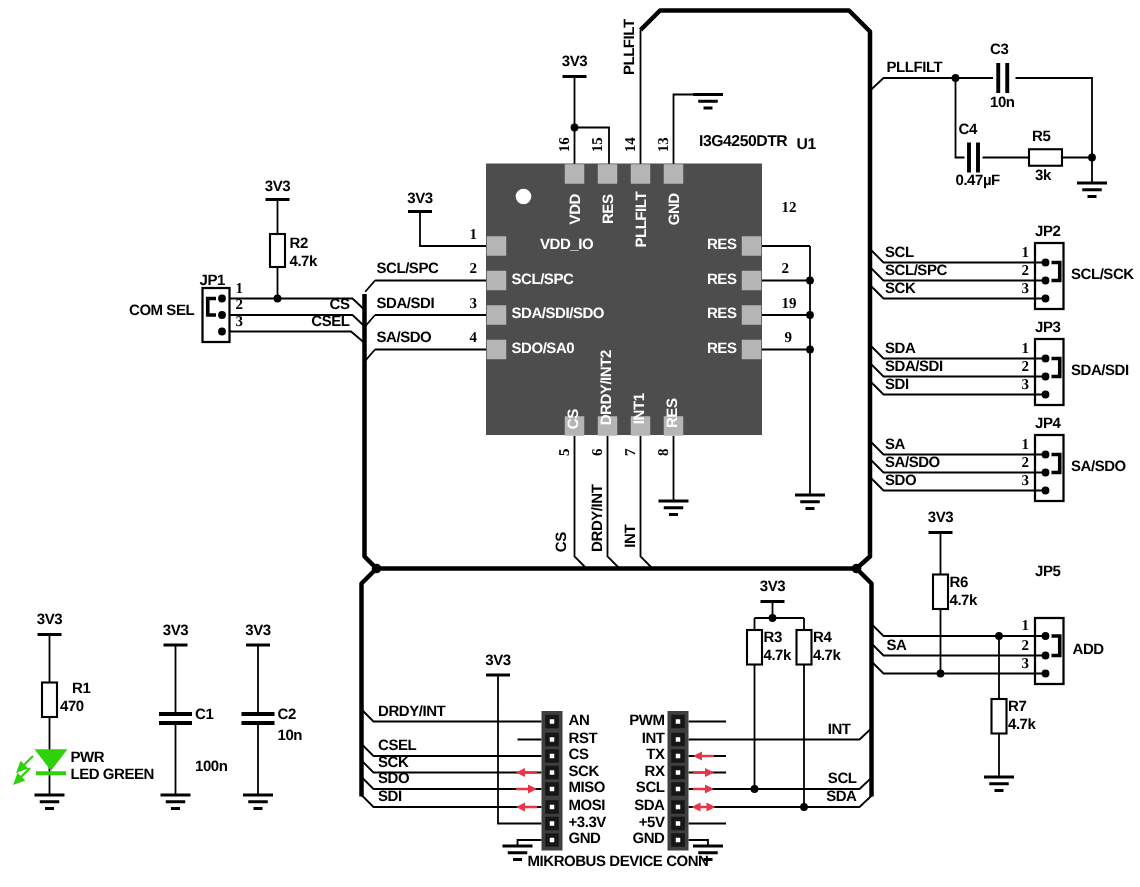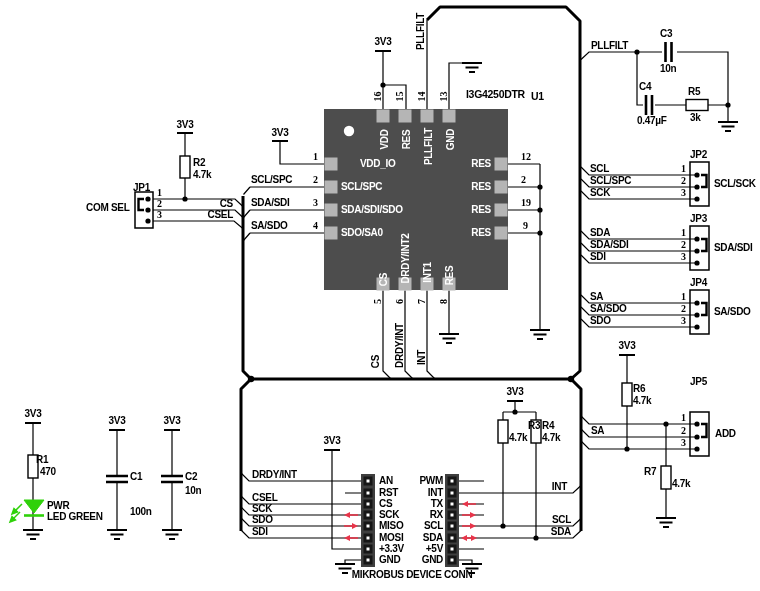--- a/index.html
+++ b/index.html
@@ -247,60 +247,60 @@
 <div class="lbl" style="left:252px;top:526px">SDI</div>
 <div class="lbl r" style="left:527px;top:481px;width:40px">INT</div>
 <div class="lbl r" style="left:531px;top:514px;width:40px">SCL</div>
 <div class="lbl r" style="left:531px;top:526px;width:40px">SDA</div>
 <div class="lbl c rot" style="left:365px;top:356px;width:20px">CS</div>
 <div class="lbl c rot" style="left:375px;top:340px;width:48px">DRDY/INT</div>
 <div class="lbl c rot" style="left:410px;top:352px;width:22px">INT</div>
 
 <div class="lbl" style="left:193px;top:157px">R2</div>
 <div class="lbl" style="left:193px;top:169px">4.7k</div>
-<div class="lbl" style="left:36px;top:454px">R1</div>
+<div class="lbl" style="left:48px;top:454px">R1</div>
 <div class="lbl" style="left:40px;top:466px">470</div>
 <div class="lbl" style="left:130px;top:471px">C1</div>
 <div class="lbl" style="left:130px;top:506px">100n</div>
 <div class="lbl" style="left:185px;top:471px">C2</div>
 <div class="lbl" style="left:185px;top:485px">10n</div>
 <div class="lbl" style="left:660px;top:28px">C3</div>
 <div class="lbl" style="left:660px;top:63px">10n</div>
 <div class="lbl" style="left:639px;top:81px">C4</div>
 <div class="lbl" style="left:637px;top:115px">0.47µF</div>
 <div class="lbl" style="left:688px;top:86px">R5</div>
 <div class="lbl" style="left:690px;top:112px">3k</div>
-<div class="lbl" style="left:528px;top:420px">R3</div>
+<div class="lbl" style="left:509px;top:420px">R3</div>
 <div class="lbl" style="left:509px;top:432px">4.7k</div>
 <div class="lbl" style="left:542px;top:420px">R4</div>
 <div class="lbl" style="left:542px;top:432px">4.7k</div>
 <div class="lbl" style="left:633px;top:383px">R6</div>
 <div class="lbl" style="left:633px;top:395px">4.7k</div>
-<div class="lbl" style="left:644px;top:466px">R7</div>
+<div class="lbl" style="left:672px;top:466px">R7</div>
 <div class="lbl" style="left:672px;top:478px">4.7k</div>
 <div class="lbl" style="left:466px;top:89px;font-size:10.5px">I3G4250DTR</div>
 <div class="lbl" style="left:531px;top:91px;font-size:10.5px">U1</div>
 <div class="lbl" style="left:133px;top:182px">JP1</div>
 <div class="lbl" style="left:690px;top:149px">JP2</div>
 <div class="lbl" style="left:690px;top:213px">JP3</div>
 <div class="lbl" style="left:690px;top:277px">JP4</div>
 <div class="lbl" style="left:690px;top:376px">JP5</div>
 <div class="lbl" style="left:714px;top:178px">SCL/SCK</div>
 <div class="lbl" style="left:714px;top:242px">SDA/SDI</div>
 <div class="lbl" style="left:714px;top:306px">SA/SDO</div>
 <div class="lbl" style="left:715px;top:428px">ADD</div>
 <div class="lbl c" style="left:350px;top:569px;width:124px">MIKROBUS DEVICE CONN</div>
 <div class="lbl" style="left:47px;top:500px">PWR</div>
 <div class="lbl" style="left:47px;top:511px">LED GREEN</div>
 
 <div class="lbl pn r" style="left:304px;top:151px;width:14px">1</div>
 <div class="lbl pn r" style="left:304px;top:174px;width:14px">2</div>
 <div class="lbl pn r" style="left:304px;top:197px;width:14px">3</div>
 <div class="lbl pn r" style="left:304px;top:220px;width:14px">4</div>
-<div class="lbl pn" style="left:521px;top:151px">12</div>
+<div class="lbl pn" style="left:521px;top:133px">12</div>
 <div class="lbl pn" style="left:521px;top:174px">2</div>
 <div class="lbl pn" style="left:521px;top:197px">19</div>
 <div class="lbl pn" style="left:523px;top:220px">9</div>
 <div class="lbl pn c rot" style="left:370px;top:91px;width:14px">16</div>
 <div class="lbl pn c rot" style="left:392px;top:91px;width:14px">15</div>
 <div class="lbl pn c rot" style="left:414px;top:91px;width:14px">14</div>
 <div class="lbl pn c rot" style="left:436px;top:91px;width:14px">13</div>
 <div class="lbl pn c rot" style="left:370px;top:296px;width:14px">5</div>
 <div class="lbl pn c rot" style="left:392px;top:296px;width:14px">6</div>
 <div class="lbl pn c rot" style="left:414px;top:296px;width:14px">7</div>

